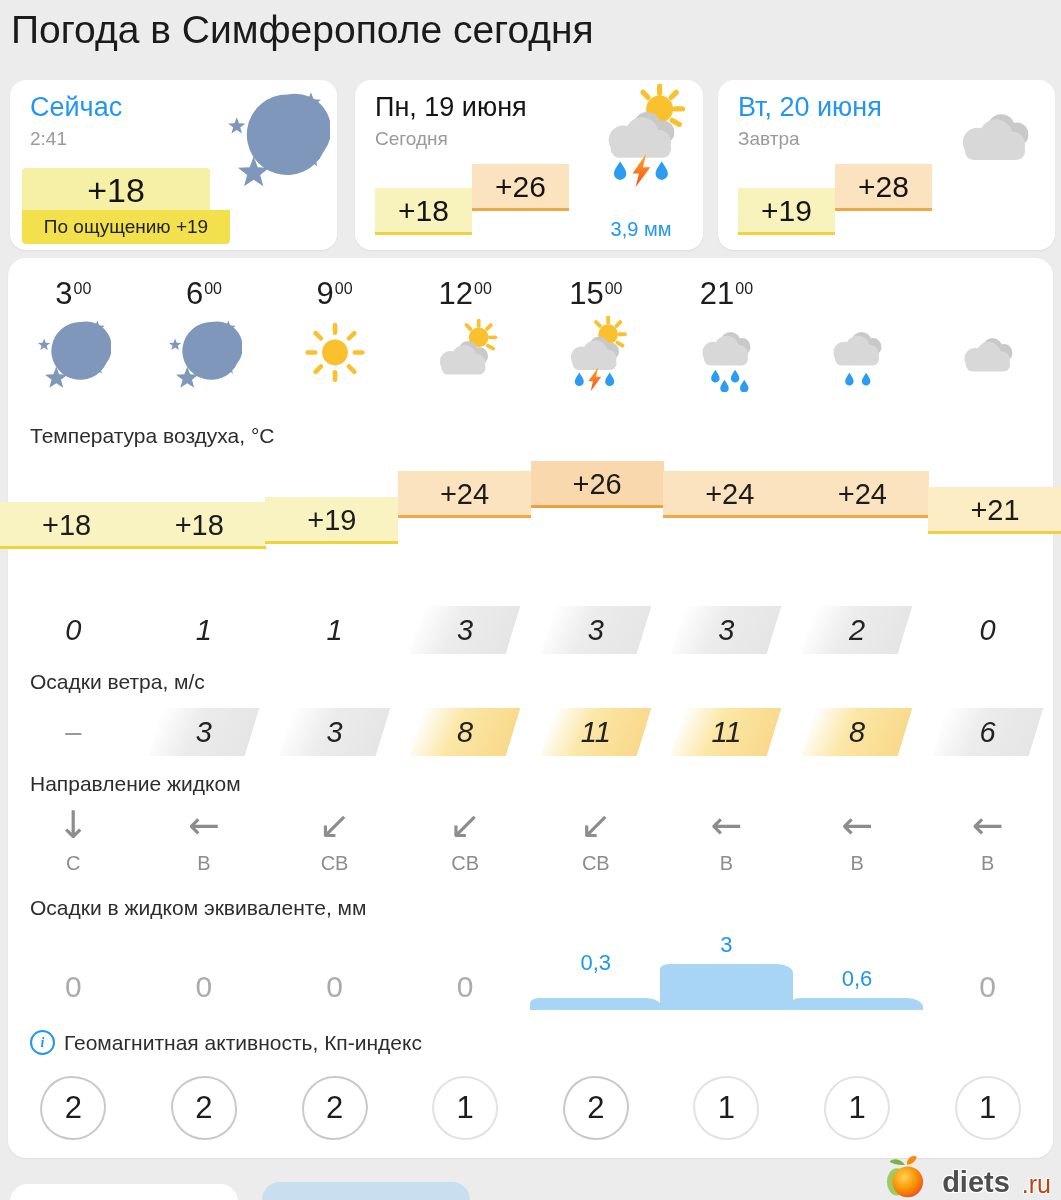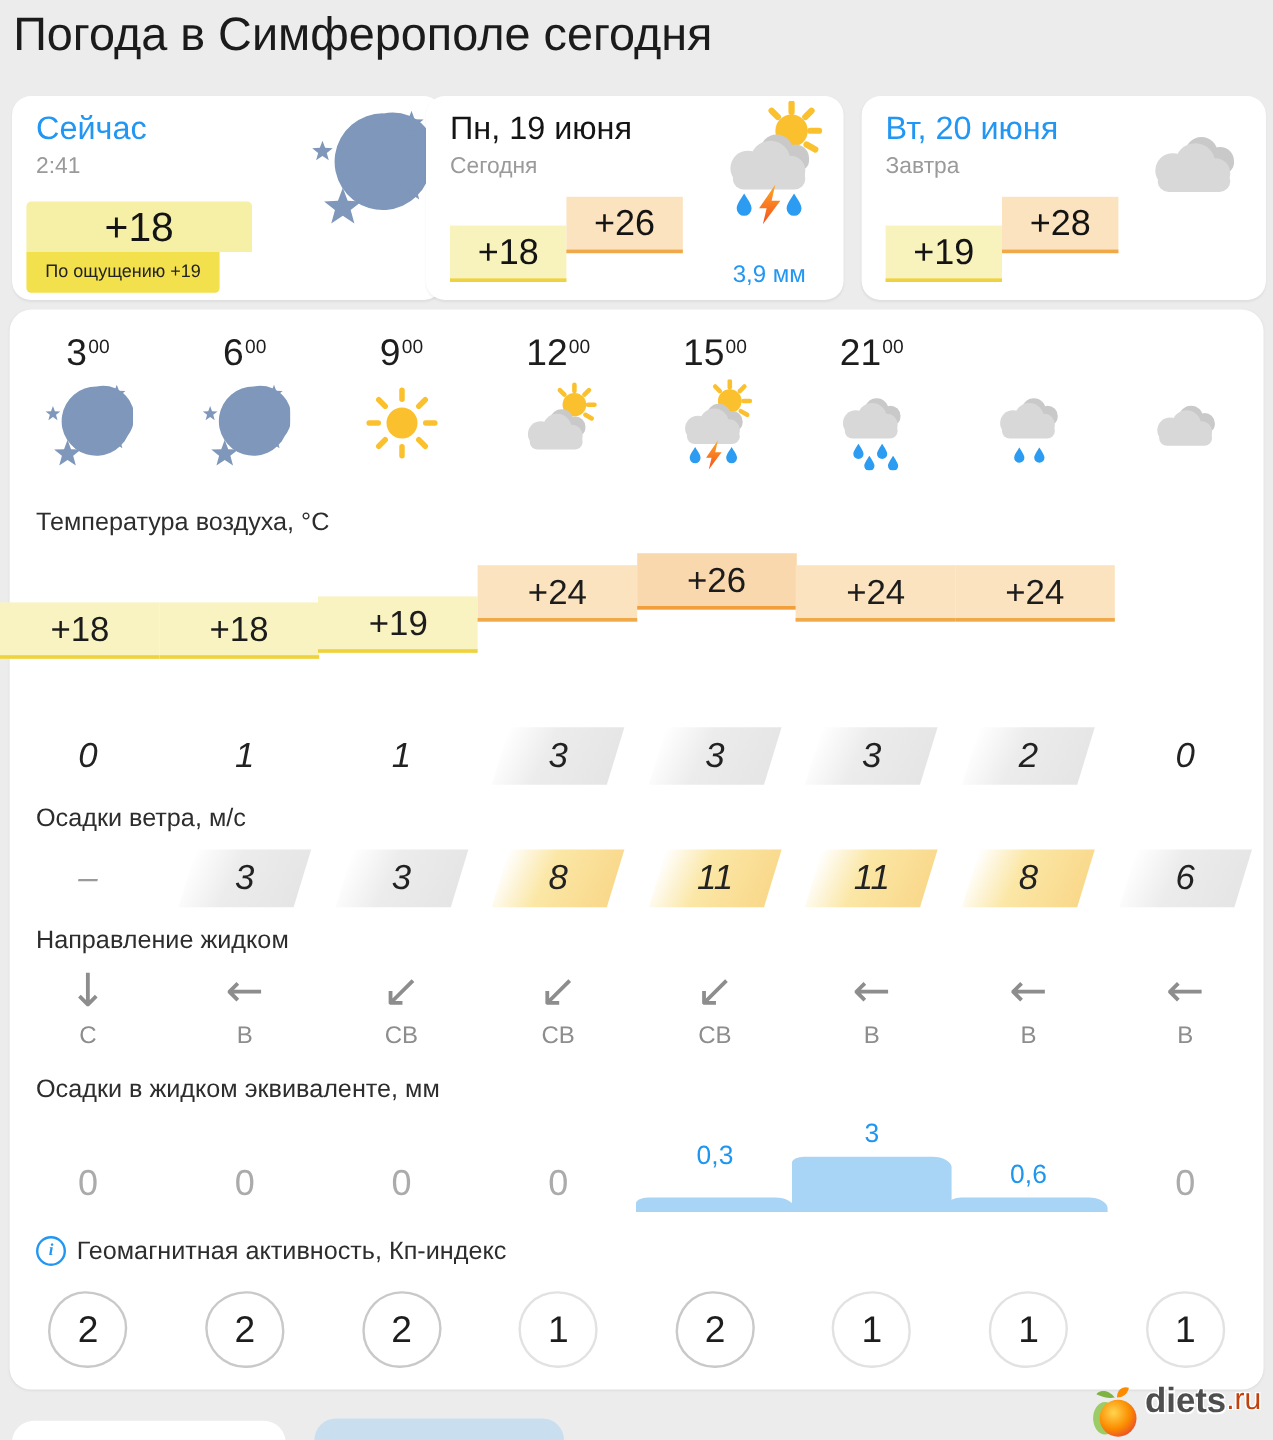--- a/index.html
+++ b/index.html
@@ -2,32 +2,32 @@
 <html><head>
 <meta charset="utf-8">
 <style>
   html,body{margin:0;padding:0;background:#ececec;}
   .page{position:relative;width:1061px;height:1200px;background:#ececec;overflow:hidden;
         font-family:"Liberation Sans",sans-serif;color:#1d1d1d;}
   .title{position:absolute;left:11px;top:8px;margin:0;font-size:39px;font-weight:500;color:#1b1b1b;text-align:right;}
   
   .card{position:absolute;top:80px;height:170px;background:#fff;border-radius:16px;
         box-shadow:0 1px 2px rgba(0,0,0,.06);}
-  #card-now{left:10px;width:327px;padding-left:32px;}
+  #card-now{left:10px;width:327px;}
   #card-today{left:355px;width:348px;}
   #card-tomorrow{left:718px;width:337px;}
   .clabel{position:absolute;left:20px;top:12px;font-size:27px;font-weight:500;color:#141414;}
   .blue{color:#2196f3;}
   .csub{position:absolute;left:20px;top:48px;font-size:19px;color:#9a9a9a;}
   .card-icon{position:absolute;right:6px;top:4px;width:108px;height:104px;}
   #card-now .card-icon{right:4px;top:6px;width:112px;height:106px;}
   .now-temp{position:absolute;left:12px;top:88px;width:188px;height:42px;background:#f6f0a7;
             font-size:34px;line-height:44px;text-align:center;color:#141414;border-radius:4px 4px 0 0;}
-  .feels{position:absolute;left:12px;top:130px;width:161px;height:34px;background:#f2e14d;
-         font-size:15px;line-height:34px;text-align:center;color:#222;border-radius:0 0 4px 4px;}
+  .feels{position:absolute;left:12px;top:130px;width:208px;height:34px;background:#f2e14d;
+         font-size:19px;line-height:34px;text-align:center;color:#222;border-radius:0 0 4px 4px;}
   .chip{position:absolute;width:97px;height:44px;font-size:30px;line-height:46px;text-align:center;color:#141414;}
   .chip.low{left:20px;top:108px;background:#f8f2bd;border-bottom:3px solid #eed33e;}
   .chip.high{left:117px;top:84px;background:#fbe3bf;border-bottom:3px solid #f0a848;}
   .cprecip{position:absolute;right:12px;top:138px;width:100px;text-align:center;font-size:20px;color:#2196f3;}
   
   .panel{position:absolute;left:8px;top:258px;width:1045px;height:900px;background:#fff;
          border-radius:18px;box-shadow:0 1px 2px rgba(0,0,0,.06);}
   .grid8{position:absolute;left:0;width:100%;display:grid;grid-template-columns:repeat(8,1fr);}
   .gcell{display:flex;align-items:center;justify-content:center;position:relative;}
   #hours-times{top:16px;height:40px;}
@@ -62,21 +62,21 @@
   .info-i{width:21px;height:21px;border:2px solid #2196f3;border-radius:50%;color:#2196f3;
           font-size:14px;font-style:italic;font-weight:bold;display:flex;align-items:center;
           justify-content:center;font-family:"Liberation Serif",serif;flex:none;}
   #geo-row{top:816px;height:68px;}
   .geoc{width:62px;height:60px;border:2px solid #cfcfcf;display:flex;align-items:center;
         justify-content:center;font-size:31px;color:#1d1d1d;background:#fff;}
   
   .pill{position:absolute;border-radius:18px;}
   #pill-left{left:10px;top:1184px;width:228px;height:40px;background:#fff;}
   #pill-right{left:262px;top:1182px;width:208px;height:40px;background:#c9dff0;}
-  #brand{position:absolute;right:10px;top:1152px;display:flex;align-items:flex-start;cursor:pointer;}
+  #brand{position:absolute;right:10px;top:1152px;display:flex;align-items:flex-end;cursor:pointer;gap:12px;}
   #brand svg{width:44px;height:47px;margin-right:3px;}
   .brand-main{font-size:29px;font-weight:bold;color:#4e4e4e;
       text-shadow:-1px -1px 0 #fff,1px -1px 0 #fff,-1px 1px 0 #fff,1px 1px 0 #fff;}
   .brand-suffix{font-size:25px;color:#c2410c;
       text-shadow:-1px -1px 0 #fff,1px -1px 0 #fff,-1px 1px 0 #fff,1px 1px 0 #fff;}
 </style>
 </head>
 <body>
 
 <svg style="position:absolute;width:0;height:0" aria-hidden="true">
@@ -274,20 +274,21 @@
 
     <div class="sec-label" id="temp-label">Температура воздуха, °C</div>
     <div id="temp-ribbon">
         <div class="tblock" style="left: 0px; top: 47px; width: 133.225px; height: 47px; line-height: 47px; background: rgb(248, 243, 192); border-bottom: 3px solid rgb(238, 211, 62);">+18</div>
         <div class="tblock" style="left: 132.625px; top: 47px; width: 133.225px; height: 47px; line-height: 47px; background: rgb(248, 243, 192); border-bottom: 3px solid rgb(238, 211, 62);">+18</div>
         <div class="tblock" style="left: 265.25px; top: 42px; width: 133.225px; height: 47px; line-height: 47px; background: rgb(248, 243, 192); border-bottom: 3px solid rgb(238, 211, 62);">+19</div>
         <div class="tblock" style="left: 397.875px; top: 16px; width: 133.225px; height: 47px; line-height: 47px; background: rgb(251, 227, 191); border-bottom: 3px solid rgb(240, 168, 72);">+24</div>
         <div class="tblock" style="left: 530.5px; top: 6px; width: 133.225px; height: 47px; line-height: 47px; background: rgb(250, 216, 174); border-bottom: 3px solid rgb(240, 159, 60);">+26</div>
         <div class="tblock" style="left: 663.125px; top: 16px; width: 133.225px; height: 47px; line-height: 47px; background: rgb(251, 227, 191); border-bottom: 3px solid rgb(240, 168, 72);">+24</div>
         <div class="tblock" style="left: 795.75px; top: 16px; width: 133.225px; height: 47px; line-height: 47px; background: rgb(251, 227, 191); border-bottom: 3px solid rgb(240, 168, 72);">+24</div>
+        <div class="tblock" style="left: 928.375px; top: 32px; width: 133.225px; height: 47px; line-height: 47px; background: rgb(252, 237, 196); border-bottom: 3px solid rgb(242, 207, 72);">+21</div>
       </div>
 
     <div class="grid8" id="windavg-row">
         <div class="gcell">
           <div class="wval">0</div>
         </div>
         <div class="gcell">
           <div class="wval">1</div>
         </div>
         <div class="gcell">

